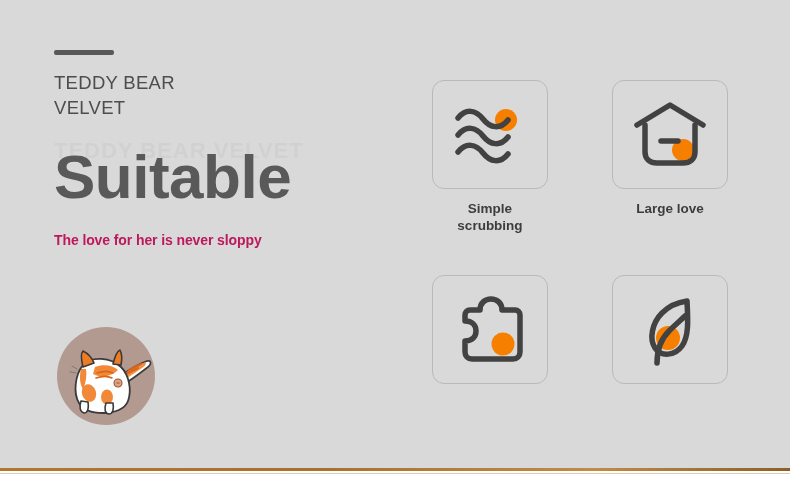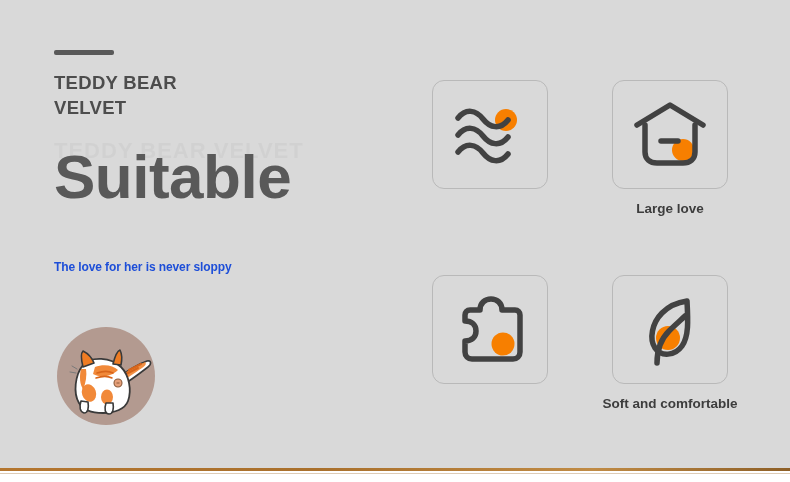--- a/index.html
+++ b/index.html
@@ -67,21 +67,21 @@
     height: 5px;
     border-radius: 2px;
     background: #595959;
     margin-bottom: 16px;
   }
   .kicker {
     font-size: 18.5px;
     line-height: 1.33;
     letter-spacing: 0.3px;
     color: #4d4d4d;
-    font-weight: 700;
+    font-weight: 400;
     white-space: pre-line;
   }
   .watermark {
     position: absolute;
     left: 0;
     top: 88px;
     font-size: 22px;
     letter-spacing: 1px;
     color: rgba(120,120,120,0.07);
     font-weight: 600;
@@ -89,24 +89,24 @@
   }
   .headline {
     margin-top: 26px;
     font-size: 62px;
     line-height: 1.0;
     font-weight: 700;
     color: #595959;
     letter-spacing: -0.5px;
   }
   .subline {
-    margin-top: 52px;
-    font-size: 12px;
+    margin-top: 24px;
+    font-size: 14px;
     font-weight: 700;
-    color: #1d4ed8;
+    color: #be185d;
     letter-spacing: -0.1px;
   }
 
   
   .medallion {
     position: absolute;
     left: 57px;
     top: 327px;
     width: 98px;
     height: 98px;
@@ -225,20 +225,22 @@
           <svg width="80" height="66" viewBox="0 0 80 66">
             <circle cx="56" cy="18" r="11" fill="#f77f00"></circle>
             <g fill="none" stroke="#424242" stroke-width="5.5" stroke-linecap="round">
               <path d="M8 16 C16 6 26 8 33 17 C40 26 50 28 58 18"></path>
               <path d="M8 33 C16 23 26 25 33 34 C40 43 50 45 58 35"></path>
               <path d="M8 50 C16 40 26 42 33 51 C40 60 50 62 58 52"></path>
             </g>
           </svg>
         </span>
       </div>
+      <div class="feat-label">Simple
+scrubbing</div>
     </div>
 
     <div class="feat feat-c2 feat-r1">
       <div class="card">
         <span>
           <svg width="78" height="70" viewBox="0 0 78 70">
             <circle cx="52" cy="50" r="11" fill="#f77f00"></circle>
             <g fill="none" stroke="#424242" stroke-width="5.5" stroke-linecap="round" stroke-linejoin="round">
               <path d="M6 25 L39 5 L72 25"></path>
               <path d="M14 25 L14 52 C14 59 19 63 26 63 L52 63 C59 63 64 59 64 52 L64 25"></path>
@@ -279,17 +281,16 @@
         <span>
           <svg width="70" height="76" viewBox="0 0 70 76">
             <circle cx="33" cy="46" r="12" fill="#f77f00"></circle>
             <g fill="none" stroke="#424242" stroke-width="5.5" stroke-linecap="round" stroke-linejoin="round">
               <path d="M52 9 C53 28 54 44 47 54 C40 64 26 65 20 56 C14 47 17 31 27 21 C35 13 45 10 52 9 Z"></path>
               <path d="M22 71 C22 58 26 47 34 39 C40 33 46 28 50 24"></path>
             </g>
           </svg>
         </span>
       </div>
-      <div class="feat-label wide2">Soft and comfortable</div>
     </div>
 
   </div>
 </div>
 
 </body></html>

